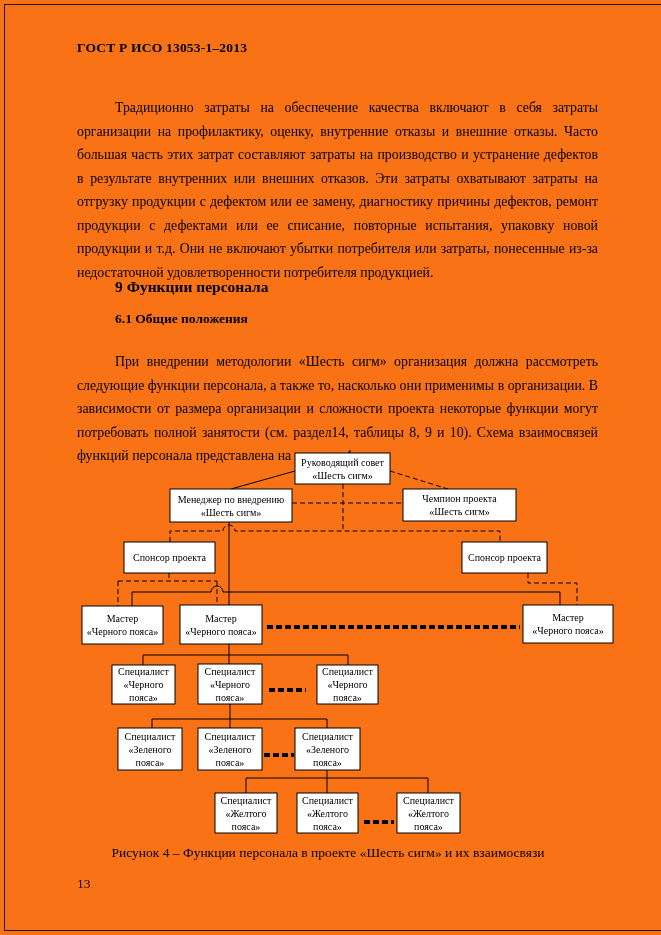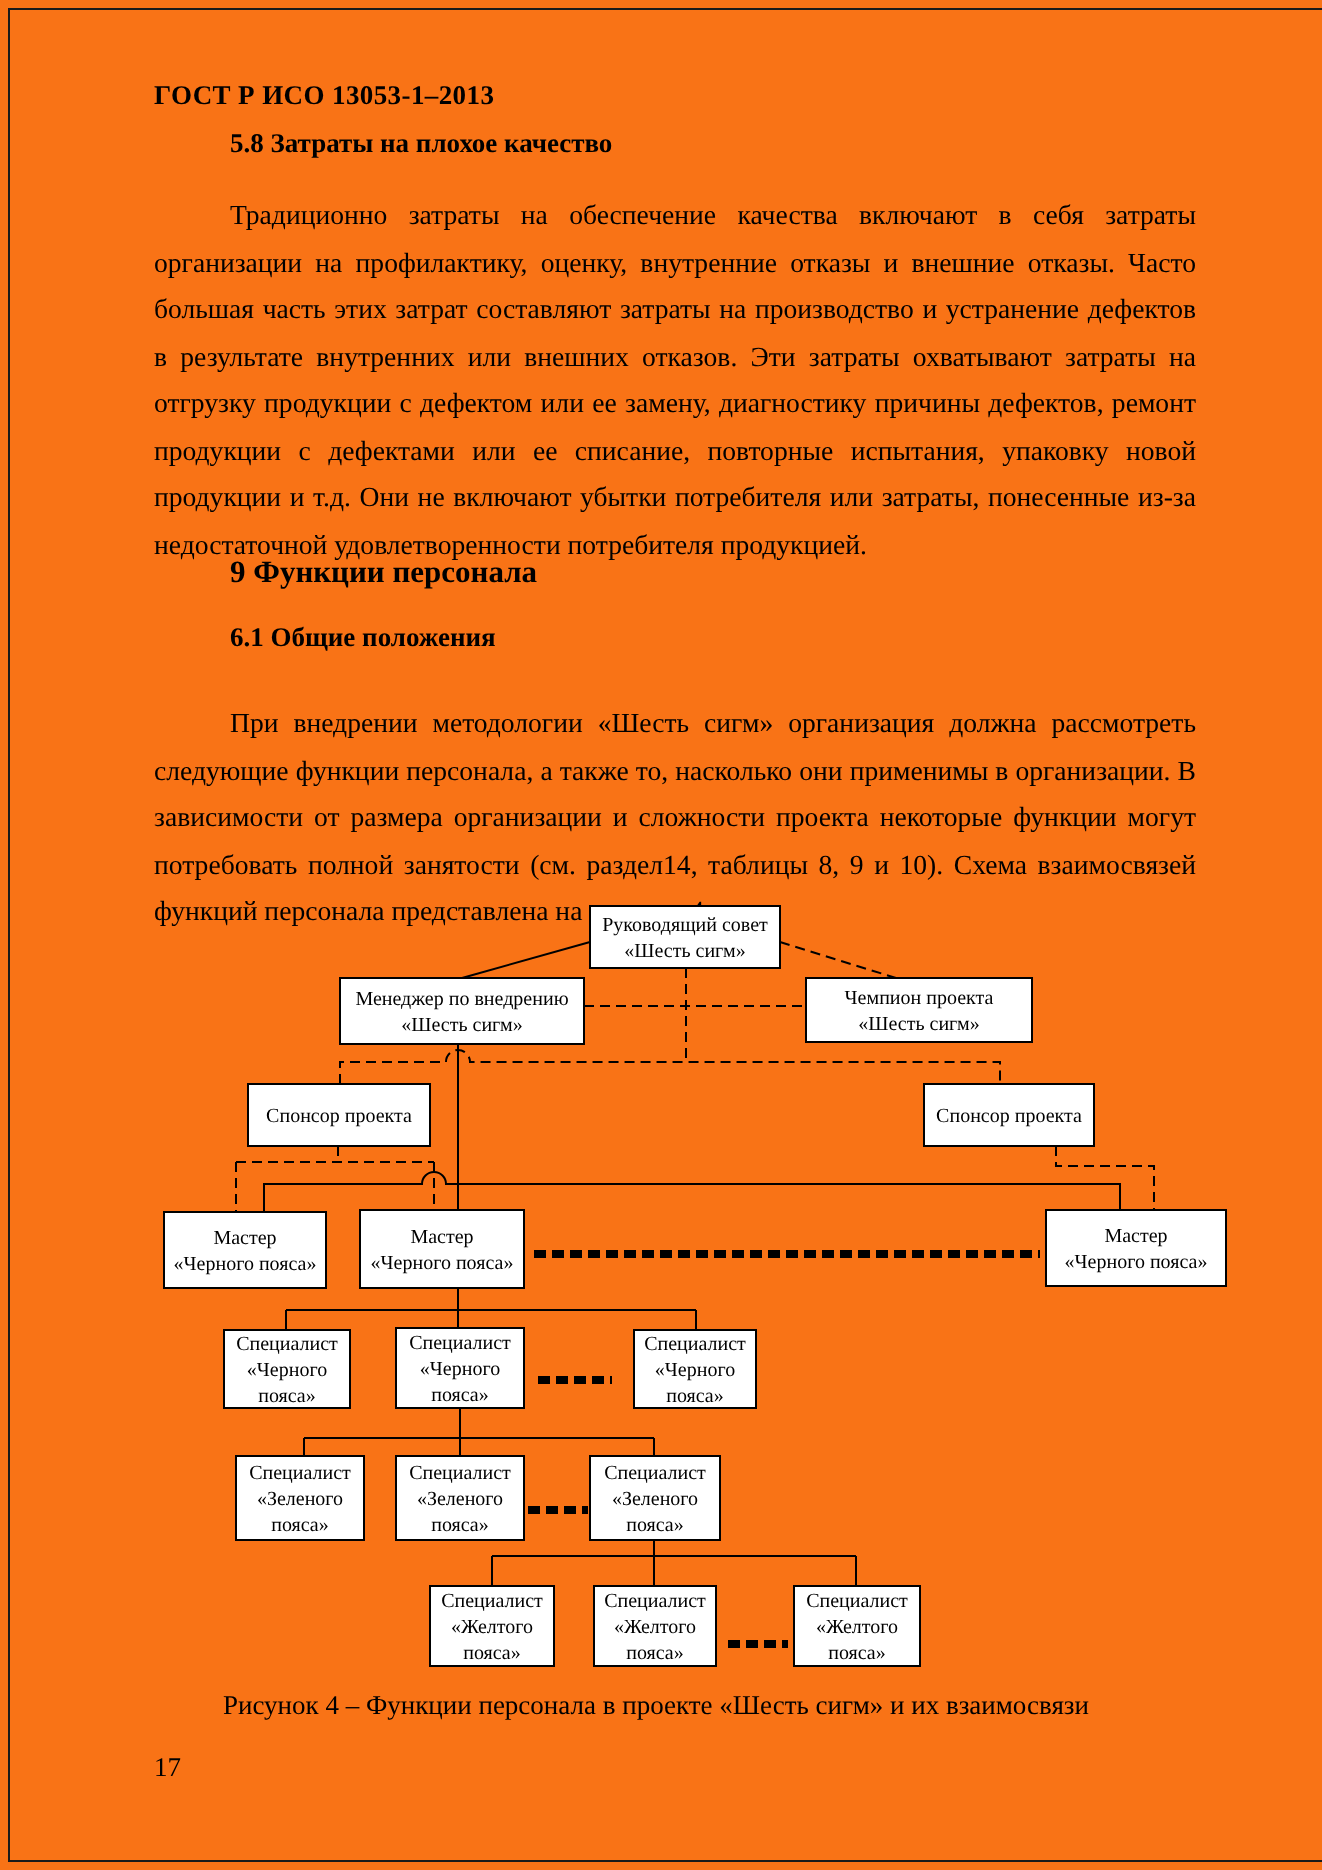--- a/index.html
+++ b/index.html
@@ -20,21 +20,20 @@
   .pagenum{position:absolute;left:77px;top:876px;font-size:13.5px;}
 </style>
 </head>
 <body>
 
 <div class="page">
   <div class="frame"></div>
 
   <div class="doc-header">ГОСТ Р ИСО 13053-1–2013</div>
 
-  <div class="h58">5.8 Затраты на плохое качество</div>
 
   <div class="para p1">Традиционно затраты на обеспечение качества включают в себя затраты организации на профилактику, оценку, внутренние отказы и внешние отказы. Часто большая часть этих затрат составляют затраты на производство и устранение дефектов в результате внутренних или внешних отказов. Эти затраты охватывают затраты на отгрузку продукции с дефектом или ее замену, диагностику причины дефектов, ремонт продукции с дефектами или ее списание, повторные испытания, упаковку новой продукции и т.д. Они не включают убытки потребителя или затраты, понесенные из-за недостаточной удовлетворенности потребителя продукцией.</div>
 
   <div class="ch6">9 Функции персонала</div>
 
   <div class="h61">6.1 Общие положения</div>
 
   <div class="para p2">При внедрении методологии «Шесть сигм» организация должна рассмотреть следующие функции персонала, а также то, насколько они применимы в организации. В зависимости от размера организации и сложности проекта некоторые функции могут потребовать полной занятости (см. раздел14, таблицы 8, 9 и 10). Схема взаимосвязей функций персонала представлена на рисунке 4.</div>
 
   <svg class="diagram" viewBox="0 0 661 935" xmlns="http://www.w3.org/2000/svg">
@@ -158,14 +157,14 @@
       <g>
         <rect x="397" y="793" width="63" height="40" fill="#ffffff" stroke="#000000" stroke-width="1"></rect>
         <text x="428.5" y="803.5" text-anchor="middle">Специалист</text>
         <text x="428.5" y="816.5" text-anchor="middle">«Желтого</text>
         <text x="428.5" y="829.5" text-anchor="middle">пояса»</text>
       </g>
     </svg>
 
   <div class="caption">Рисунок 4 – Функции персонала в проекте «Шесть сигм» и их взаимосвязи</div>
 
-  <div class="pagenum">17</div>
+  <div class="pagenum">13</div>
 </div>
 
 </body></html>

